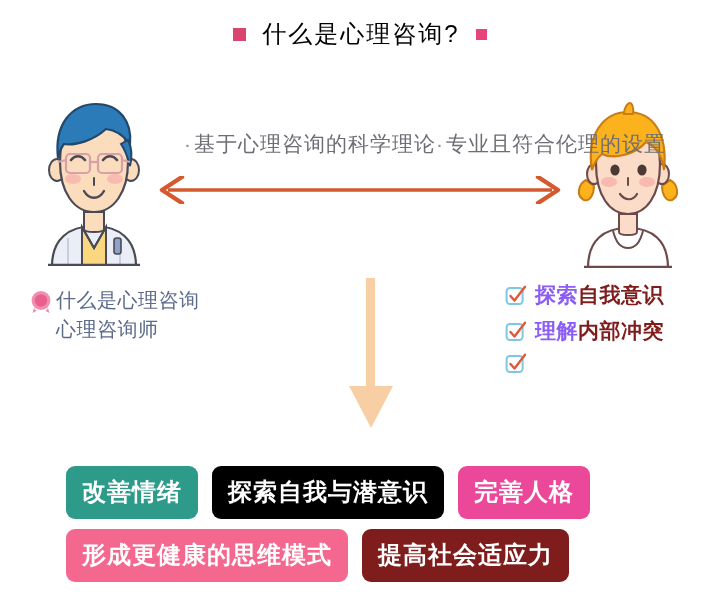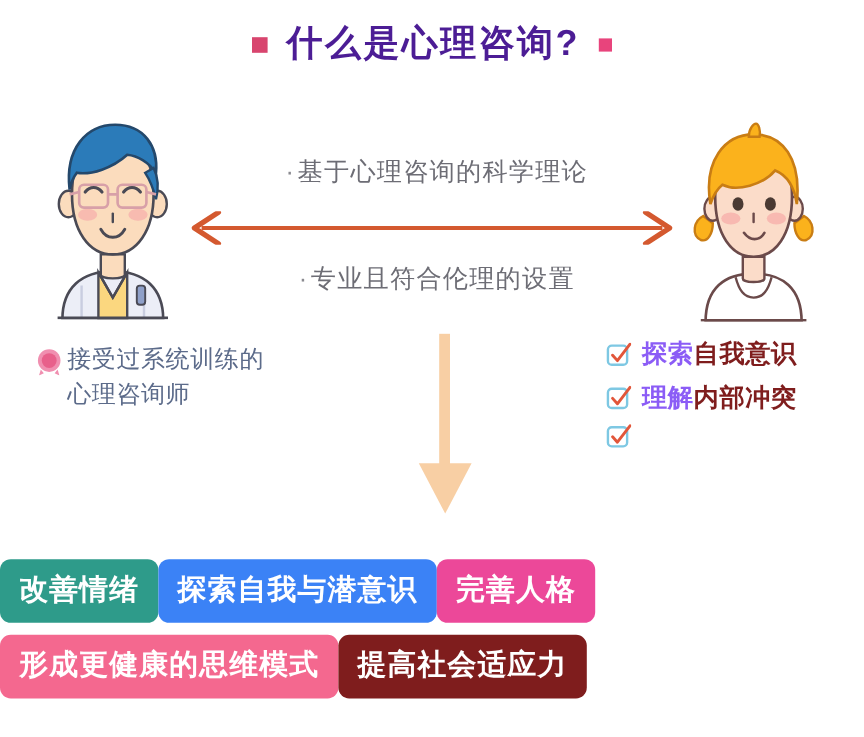--- a/index.html
+++ b/index.html
@@ -13,35 +13,35 @@
   .canvas{position:relative;width:720px;height:614px;}
 
   
   .title-row{
     position:absolute;left:0;top:22px;width:720px;
     display:flex;align-items:center;justify-content:center;gap:16px;
   }
   .bullet-sq{width:13px;height:13px;background:#d8456e;display:block;}
   .bullet-sq.small{width:11px;height:11px;background:#e8447c;}
   .title-text{
-    font-size:30px;font-weight:bold;color:#4c1d95;letter-spacing:2px;
+    font-size:24px;font-weight:normal;color:#000000;letter-spacing:2px;
     line-height:1;white-space:nowrap;
   }
 
   
   .avatar{position:absolute;}
   .avatar-left{left:24px;top:96px;width:140px;height:170px;}
   .avatar-right{left:558px;top:98px;width:140px;height:170px;}
 
   
   .center-block{position:absolute;left:150px;top:140px;width:420px;height:100px;}
   .arrow-h{position:absolute;left:0;top:36px;width:420px;height:28px;}
   .center-lines{
-    position:absolute;left:44px;top:-8px;width:340px;height:112px;
-    display:flex;flex-direction:column;justify-content:space-between;align-items:center;
+    position:absolute;left:34px;top:-8px;width:340px;height:112px;
+    display:flex;justify-content:space-between;
   }
   .center-line{
     font-size:21px;color:#6d6d75;white-space:nowrap;letter-spacing:1px;
     line-height:1.1;
   }
   .center-line .dot{color:#8a8a90;margin-right:2px;}
 
   
   .left-caption{position:absolute;left:30px;top:286px;width:250px;}
   .left-caption .row1{display:flex;align-items:flex-start;gap:4px;}
@@ -58,21 +58,21 @@
   .cbox{flex:0 0 auto;}
   .ci-text{font-size:21px;white-space:nowrap;letter-spacing:0.5px;font-weight:bold;}
   .ci-a{color:#8b5cf6;}
   .ci-b{color:#7f1d1d;}
 
   
   .arrow-down{position:absolute;left:341px;top:278px;width:60px;height:152px;}
 
   
   .tags{position:absolute;left:0;top:466px;width:720px;}
-  .tag-row{display:flex;align-items:center;margin-bottom:10px;}
+  .tag-row{display:flex;align-items:center;gap:14px;padding-left:66px;margin-bottom:10px;}
   .tag{
     border-radius:9px;color:#ffffff;font-size:24px;font-weight:bold;
     letter-spacing:1px;line-height:1;white-space:nowrap;
     padding:14px 16px 15px 16px;display:inline-block;
   }
 </style>
 </head>
 <body>
 
 <div class="canvas">
@@ -169,21 +169,21 @@
   </div>
 
   <div class="left-caption">
     <div class="row1">
       <svg class="medal" width="22" height="24" viewBox="0 0 22 24">
         <circle cx="11" cy="11.5" r="9.4" fill="#f08fb0"></circle>
         <circle cx="11" cy="11.5" r="6.2" fill="#e8608b"></circle>
         <path d="M4 19 L2.5 24 L6.5 22 Z" fill="#f08fb0"></path>
         <path d="M18 19 L19.5 24 L15.5 22 Z" fill="#f08fb0"></path>
       </svg>
-      <span class="lc-text">接受过系统训练的</span>
+      <span class="lc-text">什么是心理咨询</span>
     </div>
     <div class="lc-text indent">心理咨询师</div>
   </div>
 
   <div class="checklist">
     <div class="check-item">
       <svg class="cbox" width="21" height="21" viewBox="0 0 21 21">
         <rect x="1.6" y="3" width="16" height="16" rx="3.2" fill="none" stroke="#7ec8e3" stroke-width="2"></rect>
         <polyline points="5.5,11 9.5,15.5 20,1.8" fill="none" stroke="#e2563a" stroke-width="2.4" stroke-linecap="round" stroke-linejoin="round"></polyline>
       </svg>
@@ -205,21 +205,21 @@
   </div>
 
   <svg class="arrow-down" viewBox="0 0 60 152">
     <rect x="25" y="0" width="9" height="110" fill="#f8cfa4"></rect>
     <polygon points="8,108 52,108 30,150" fill="#f8cfa4"></polygon>
   </svg>
 
   <div class="tags">
     <div class="tag-row">
       <span class="tag" style="background: rgb(46, 155, 138);">改善情绪</span>
-      <span class="tag" style="background: #3b82f6;">探索自我与潜意识</span>
+      <span class="tag" style="background: #000000;">探索自我与潜意识</span>
       <span class="tag" style="background: #ec4899;">完善人格</span>
     </div>
     <div class="tag-row">
       <span class="tag" style="background: rgb(244, 104, 143); text-align: center;">形成更健康的思维模式</span>
       <span class="tag" style="background: #7f1d1d;">提高社会适应力</span>
     </div>
   </div>
 
 </div>
 

